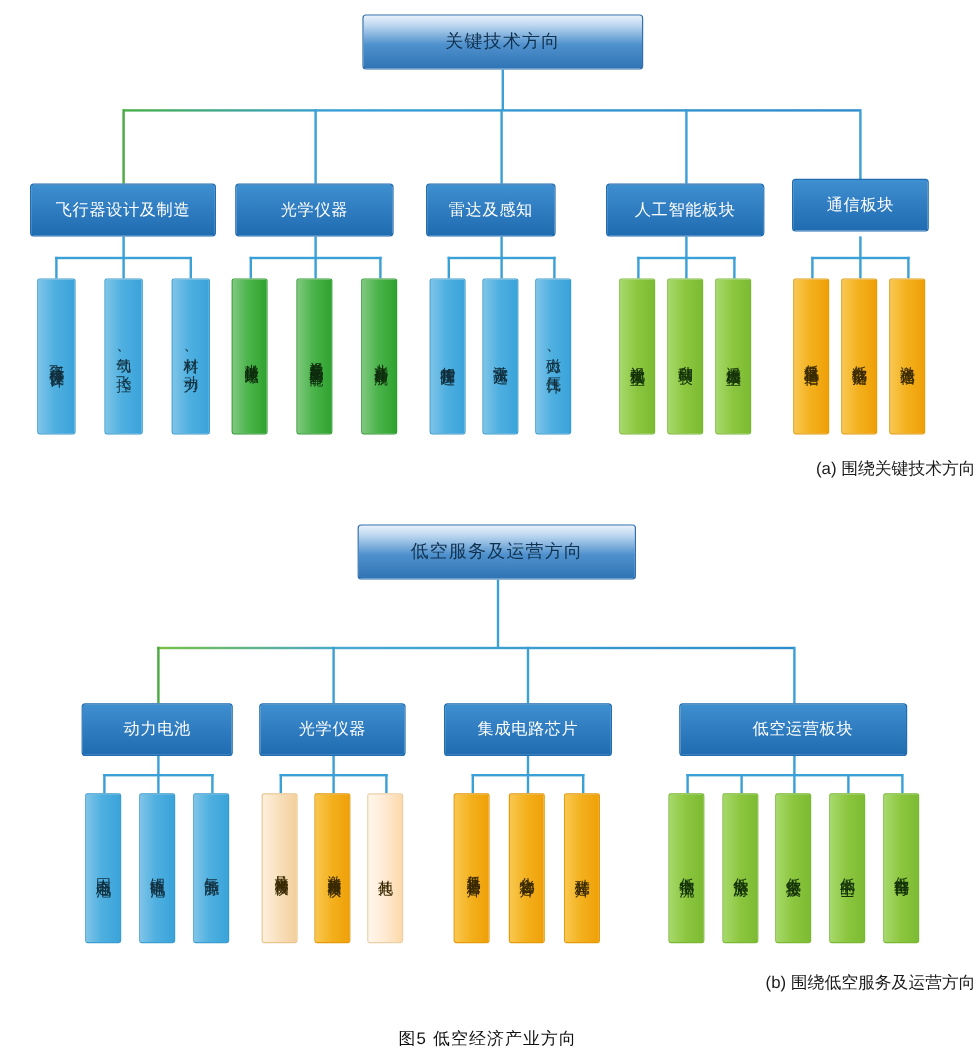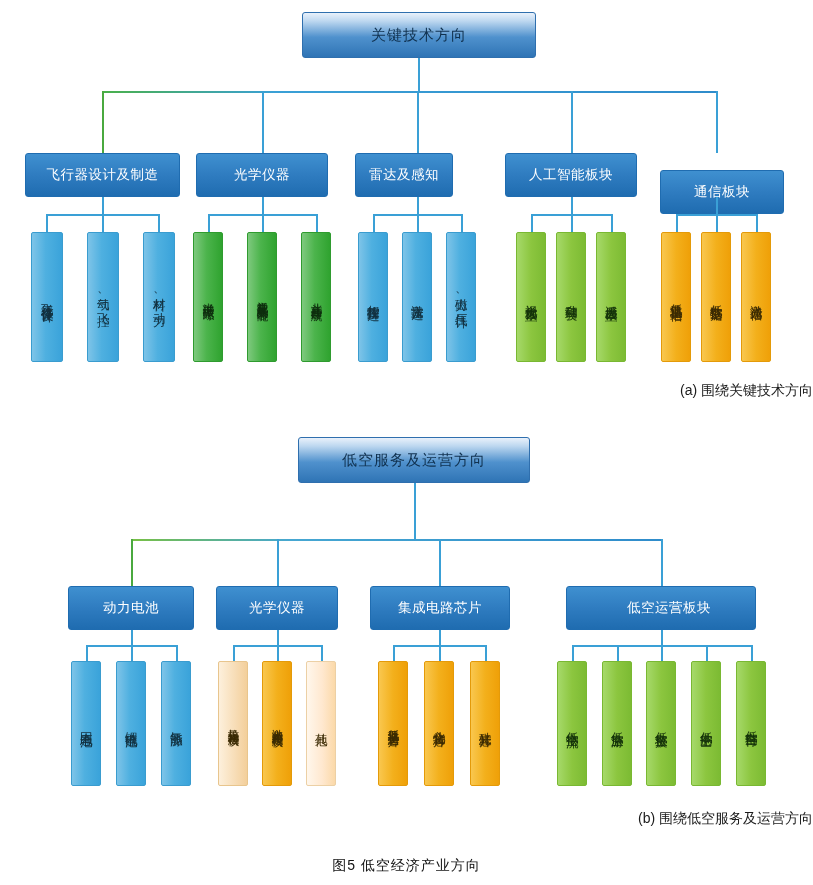--- a/index.html
+++ b/index.html
@@ -109,23 +109,23 @@
   <div class="conn h grad" style="left:103px; top:91px; width:614px;"></div>
 
   <div class="conn v gstem" style="left:102px; top:91px; height:62px;"></div>
   <div class="conn v" style="left:262px; top:91px; height:62px;"></div>
   <div class="conn v" style="left:417px; top:91px; height:62px;"></div>
   <div class="conn v" style="left:571px; top:91px; height:62px;"></div>
   <div class="conn v" style="left:716px; top:91px; height:62px;"></div>
 
   <div class="node cat" style="left:25px; top:153px; width:155px; height:44px;">飞行器设计及制造</div>
   <div class="node cat" style="left:196px; top:153px; width:132px; height:44px;">光学仪器</div>
-  <div class="node cat" style="left:355px; top:153px; width:98px; height:44px;">雷达及感知</div>
+  <div class="node cat" style="left:355px; top:153px; width:108px; height:44px;">雷达及感知</div>
   <div class="node cat" style="left:505px; top:153px; width:132px; height:44px;">人工智能板块</div>
-  <div class="node cat" style="left:660px; top:170px; width:124px; height:44px;">通信板块</div>
+  <div class="node cat" style="left:660px; top:149px; width:114px; height:44px;">通信板块</div>
 
   <div class="conn v" style="left:102px; top:197px; height:18px;"></div>
   <div class="conn h" style="left:46px; top:214px; width:113px;"></div>
   <div class="conn v" style="left:46px; top:214px; height:18px;"></div>
   <div class="conn v" style="left:102px; top:214px; height:18px;"></div>
   <div class="conn v" style="left:158px; top:214px; height:18px;"></div>
 
   <div class="node leaf blue" style="left:31px; top:232px; width:32px; height:130px;">飞行器整体设计</div>
   <div class="node leaf blue" style="left:87px; top:232px; width:32px; height:130px;">气动、飞控</div>
   <div class="node leaf blue" style="left:143px; top:232px; width:32px; height:130px;">材料、动力</div>

